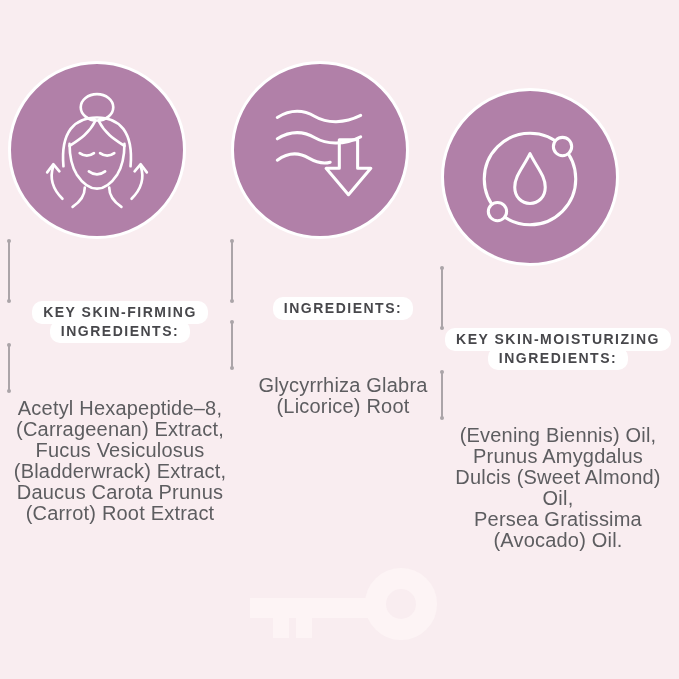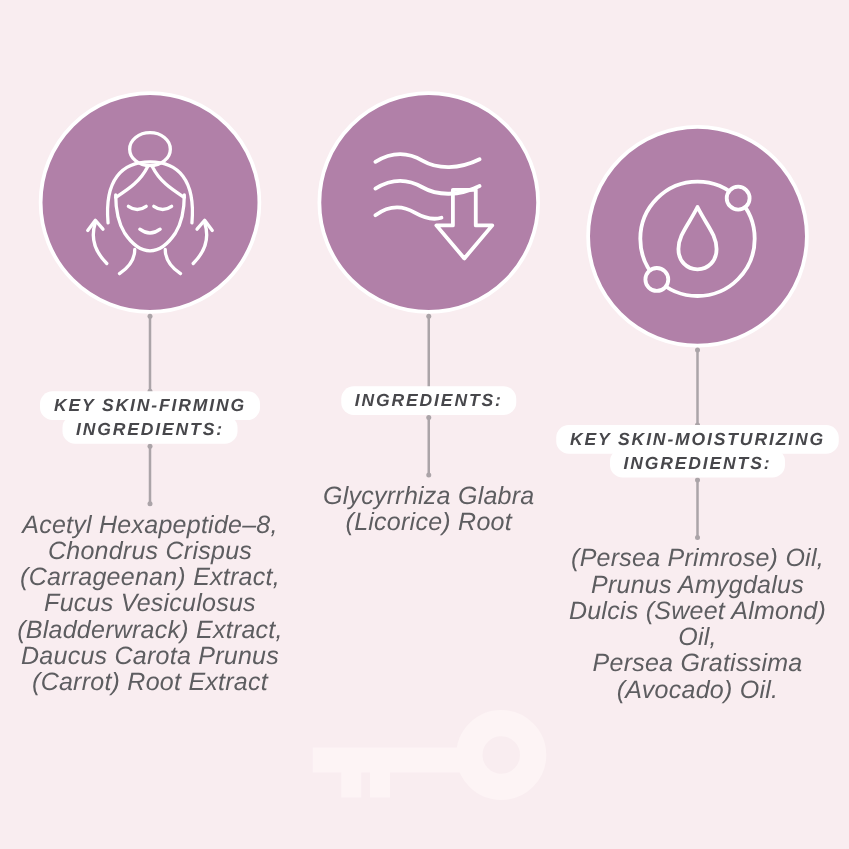--- a/index.html
+++ b/index.html
@@ -4,22 +4,22 @@
 <style>
   html, body { margin: 0; padding: 0; }
   body {
     width: 679px; height: 679px;
     background: #f9edf0;
     font-family: "Liberation Sans", sans-serif;
     position: relative;
     overflow: hidden;
   }
   .column {
-    position: absolute; top: 12px;
-    display: flex; flex-direction: column; align-items: center; font-style: italic;
+    position: absolute; top: 0;
+    display: flex; flex-direction: column; 
   }
   .col-1 { left: 8px;   width: 224px; }
   .col-2 { left: 231px; width: 224px; }
   .col-3 { left: 441px; width: 234px; margin-top: 27px; }
 
   .circle {
     width: 172px; height: 172px;
     margin-top: 61px;
     border-radius: 50%;
     background: #b180a8;
@@ -95,21 +95,20 @@
     </svg>
   </div>
   <div class="connector connector-a"></div>
   <div class="label">
     <span class="hl line1">KEY SKIN-FIRMING</span>
     <span class="hl line2">INGREDIENTS:</span>
   </div>
   <div class="connector connector-b"></div>
   <div class="ingredients">
     <div>Acetyl Hexapeptide–8,</div>
-    <div>Chondrus Crispus</div>
     <div>(Carrageenan) Extract,</div>
     <div>Fucus Vesiculosus</div>
     <div>(Bladderwrack) Extract,</div>
     <div>Daucus Carota Prunus</div>
     <div>(Carrot) Root Extract</div>
   </div>
 </div>
 
 <div class="column col-2">
   <div class="circle">
@@ -140,21 +139,21 @@
       <circle cx="28" cy="94" r="9" fill="#b180a8"></circle>
     </svg>
   </div>
   <div class="connector connector-a"></div>
   <div class="label">
     <span class="hl line1">KEY SKIN-MOISTURIZING</span>
     <span class="hl line2">INGREDIENTS:</span>
   </div>
   <div class="connector connector-b"></div>
   <div class="ingredients">
-    <div>(Persea Primrose) Oil,</div>
+    <div>(Evening Biennis) Oil,</div>
     <div>Prunus Amygdalus</div>
     <div>Dulcis (Sweet Almond)</div>
     <div>Oil,</div>
     <div>Persea Gratissima</div>
     <div>(Avocado) Oil.</div>
   </div>
 </div>
 
 <div class="key-wrap">
   <svg width="190" height="74" viewBox="0 0 190 74">

